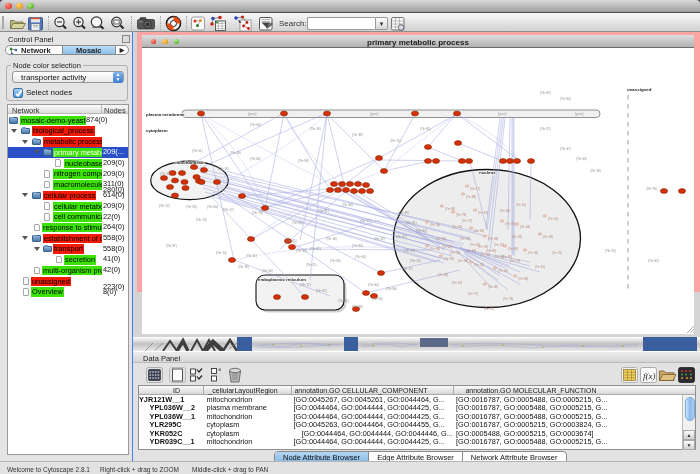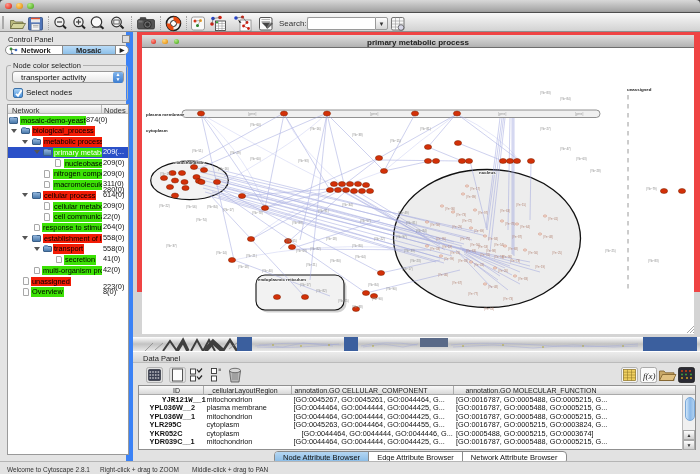--- a/index.html
+++ b/index.html
@@ -9,21 +9,21 @@
 #titlebar { left:0; top:0; width:700px; height:13px; background:linear-gradient(#d8d8d8,#a8a8a8 85%,#989898); border-bottom:1px solid #4d4d4d; border-radius:4px 4px 0 0; }
 #titlebar .tl { position:absolute; top:2.7px; width:6.8px; height:6.8px; border-radius:50%; }
 #title-text { width:100%; text-align:center; top:2.5px; font-size:8.5px; font-weight:bold; color:#161616; letter-spacing:-0.1px; }
 
 #toolbar { left:0; top:13px; width:700px; height:19px; background:linear-gradient(#f8f8f8,#d2d2d2); border-bottom:1px solid #8e8e8e; }
 .sep { position:absolute; top:3px; height:14px; border-left:1px dotted #a5a5a5; }
 #searchlbl { left:279px; top:5.5px; font-size:8px; color:#333; }
 #searchfield { left:307px; top:3.5px; width:68px; height:13px; background:#fff; border:1px solid #9a9a9a; border-right:none; border-radius:2px 0 0 2px; }
 #searcharrow { left:375px; top:3.5px; width:13px; height:13px; background:linear-gradient(#fdfdfd,#d6d6d6); border:1px solid #9a9a9a; border-radius:0 2px 2px 0; font-size:6px; color:#333; text-align:center; line-height:12px; }
 
-#cpanel { left:0; top:32px; width:133px; height:430px; background:#e4e4e4; border-right:7px solid #3b82f6;padding-left:32px; }
+#cpanel { left:0; top:32px; width:133px; height:430px; background:#e4e4e4; border-right:1px solid #3b82f6;padding-left:32px; }
 #cp-title { left:8px; top:3px; font-size:7.5px; color:#222; }
 #cp-float { left:122px; top:3px; width:8px; height:8px; border:1px solid #888; background:#ddd; }
 #tabbar { left:5px; top:13px; width:124px; height:10px; background:#fff; border:1px solid #8a8a8a; border-radius:5px; overflow:hidden; display:flex; }
 #tabbar div { font-size:7.5px; font-weight:bold; color:#222; text-align:center; line-height:9px; border-right:1px solid #8a8a8a; }
 #tab-net { width:57px; } #tab-mos { width:54px; background:linear-gradient(#badcf8,#8cbfe8); }
 #tab-arr { width:12px; border-right:none !important; font-size:6px !important; }
 #groupbox { left:6px; top:33px; width:122px; height:36px; border:1px solid #b0b0b0; border-radius:3px; }
 #grouplbl { left:11px; top:29px; font-size:7.5px; color:#222; background:#e4e4e4; padding:0 2px; }
 #combo { left:12px; top:39px; width:112px; height:12px; background:linear-gradient(#fff,#e8e8e8); border:1px solid #999; border-radius:3px; font-size:8px; color:#111; line-height:11px; padding-left:8px; }
 #combo-btn { left:113px; top:39.5px; width:10px; height:11px; background:linear-gradient(#7fb4ec,#3b7cd0); border-radius:2px; color:#fff; font-size:5px; line-height:5.5px; text-align:center; }
@@ -36,21 +36,21 @@
 .trow { position:absolute; left:0; width:120px; height:10.7px; font-size:7.4px; line-height:10.7px; white-space:nowrap; }
 .trow .lbl { position:absolute; top:0.8px; height:9.4px; line-height:9.4px; padding:0 1px; color:#000; }
 .trow .cnt { position:absolute; left:96px; color:#111; }
 .g { background:#3ce205; } .r { background:#f31b05; }
 .arrow { position:absolute; top:3.2px; width:0; height:0; border-left:3.2px solid transparent; border-right:3.2px solid transparent; border-top:4.4px solid #555; }
 .folder { position:absolute; top:2px; width:9px; height:6.8px; background:linear-gradient(#8fb2d8,#4a7aac); border:0.5px solid #3a5f88; border-radius:1px; }
 .folder:before { content:""; position:absolute; left:0; top:-1.5px; width:4px; height:1.5px; background:#6f97c2; border-radius:1px 1px 0 0; }
 .file { position:absolute; top:1.5px; width:5.8px; height:7.6px; background:#fdfdfd; border:0.6px solid #a8a8a8; border-radius:0 2px 0 0; }
 
 #desktop { left:133px; top:32px; width:567px; height:319px; background:#d4d4d4; }
-#frame { left:4px; top:0; width:563px; height:260px; background:#ef4444; }
+#frame { left:4px; top:0; width:563px; height:260px; background:#fca5a5; }
 #frame-title { left:5px; top:2.5px; width:552px; height:13.5px; background:linear-gradient(#dedede,#b2b2b2); border-bottom:1px solid #6e6e6e; }
 #frame-title .tl { position:absolute; top:4px; width:5.6px; height:5.6px; border-radius:50%; }
 #frame-text { width:100%; text-align:center; top:3px; font-size:8px; font-weight:bold; color:#222; }
 #canvas { left:5px; top:16px; width:552px; height:286px; background:#fff; }
 
 #strip { left:0px; top:305px; width:567px; height:14px; background:linear-gradient(#fdfdfd,#c9c9c9 55%,#e9e9e9); }
 
 #dpanel { left:133px; top:351px; width:567px; height:110px; background:#e2e2e2; }
 #dp-title { left:0; top:0; width:567px; height:12px; background:linear-gradient(#ececec,#d4d4d4); border-top:1px solid #fff; border-bottom:1px solid #bbb; }
 #dp-title span { position:absolute; left:10px; top:1.5px; font-size:7.5px; color:#222; }
@@ -748,21 +748,21 @@
       <span style="left:10px;width:55px;">ID</span>
       <span style="left:64px;width:80px;">_cellularLayoutRegion</span>
       <span style="left:142px;width:160px;">annotation.GO CELLULAR_COMPONENT</span>
       <span style="left:312px;width:160px;">annotation.GO MOLECULAR_FUNCTION</span>
       <i class="abs" style="left:64px;top:0;height:9px;border-left:1px solid #aaa;"></i>
       <i class="abs" style="left:152px;top:0;height:9px;border-left:1px solid #aaa;"></i>
       <i class="abs" style="left:314px;top:0;height:9px;border-left:1px solid #aaa;"></i>
     </div>
     <div id="drows">
 <div class="drow" style="top:10.00px;">
-          <b style="left:23px;font-family:Liberation Mono, monospace;">YJR121W__1</b>
+          <b style="left:0;">YJR121W__1</b>
           <span class="c2" style="left:67.5px;">mitochondrion</span>
           <span class="c3" style="left:154.5px;">[GO:0045267, GO:0045261, GO:0044464, G...</span>
           <span class="c4" style="left:317px;">[GO:0016787, GO:0005488, GO:0005215, G...</span>
         </div>
 <div class="drow" style="top:18.45px;">
           <b style="left:10.6px;">YPL036W__2</b>
           <span class="c2" style="left:67.5px;">plasma membrane</span>
           <span class="c3" style="left:154.5px;">[GO:0044464, GO:0044444, GO:0044425, G...</span>
           <span class="c4" style="left:317px;">[GO:0016787, GO:0005488, GO:0005215, G...</span>
         </div>

